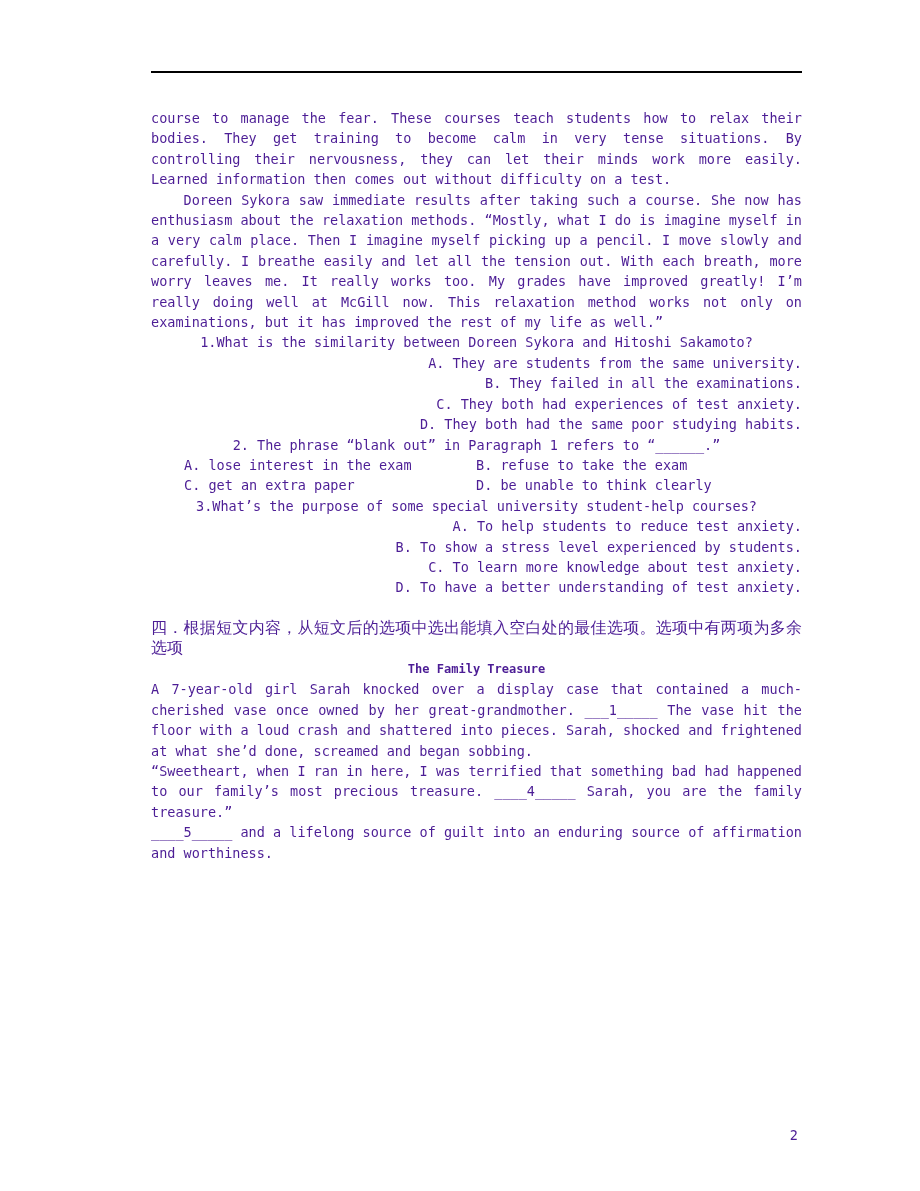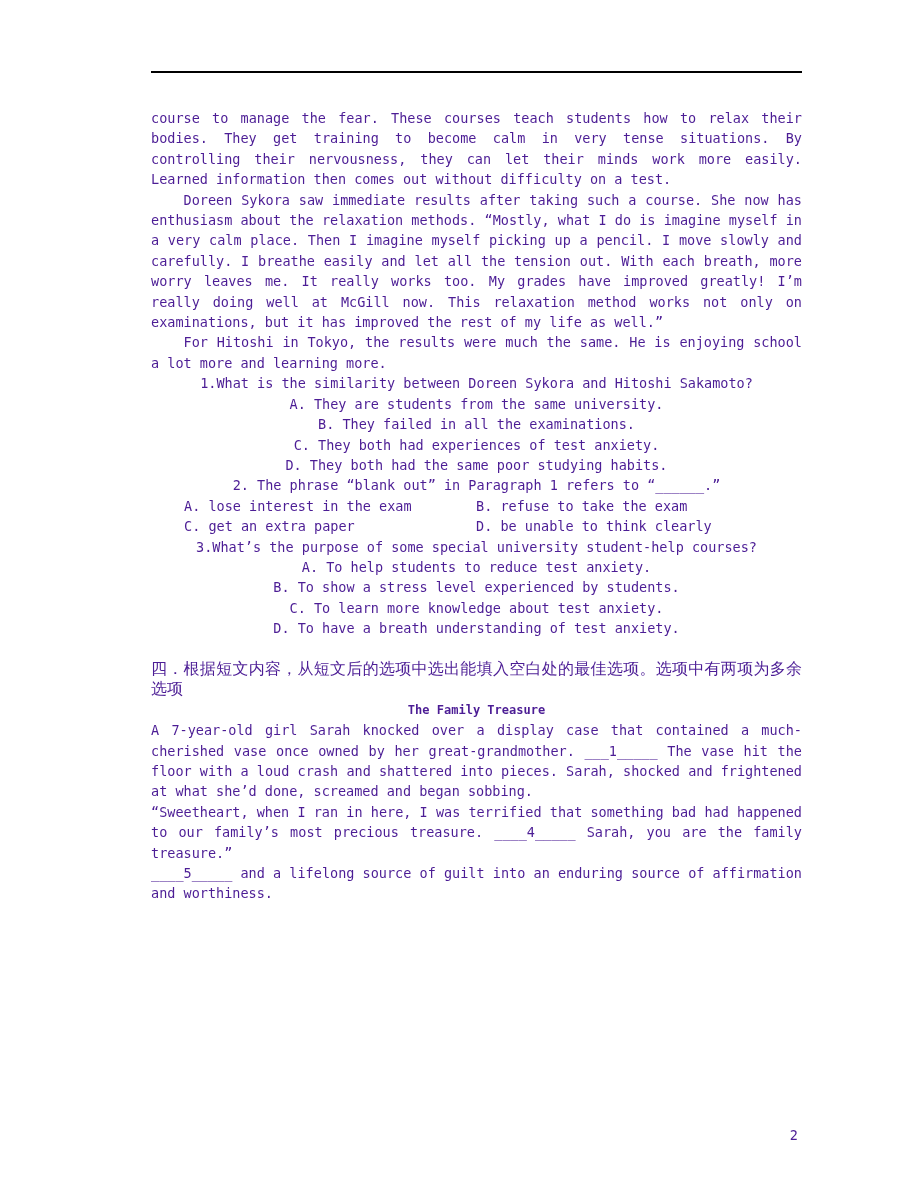--- a/index.html
+++ b/index.html
@@ -40,21 +40,21 @@
     padding: 0;
   }
   p.indent {
     text-indent: 4ch;
   }
   .q-stem {
     text-align: center;
   }
   .q-option {
     padding-left: 33px;
-    text-align: center;
+    text-align: right;
   }
   .opt-row {
     display: flex;
     padding-left: 33px;
     text-align: left;
   }
   .opt-row .col-a {
     width: 292px;
     flex: 0 0 292px;
   }
@@ -84,21 +84,20 @@
 <body>
 
 <div class="page">
 
   <hr class="top-rule">
 
   <div class="content">
 
     <p>course to manage the fear. These courses teach students how to relax their bodies. They get training to become calm in very tense situations. By controlling their nervousness, they can let their minds work more easily. Learned information then comes out without difficulty on a test.</p>
     <p class="indent">Doreen Sykora saw immediate results after taking such a course. She now has enthusiasm about the relaxation methods. “Mostly, what I do is imagine myself in a very calm place. Then I imagine myself picking up a pencil. I move slowly and carefully. I breathe easily and let all the tension out. With each breath, more worry leaves me. It really works too. My grades have improved greatly! I’m really doing well at McGill now. This relaxation method works not only on examinations, but it has improved the rest of my life as well.”</p>
-    <p class="indent">For Hitoshi in Tokyo, the results were much the same. He is enjoying school a lot more and learning more.</p>
 
     <div>
       <p class="q-stem">1.What is the similarity between Doreen Sykora and Hitoshi Sakamoto?</p>
       <p class="q-option">A. They are students from the same university.</p>
       <p class="q-option">B. They failed in all the examinations.</p>
       <p class="q-option">C. They both had experiences of test anxiety.</p>
       <p class="q-option">D. They both had the same poor studying habits.</p>
     </div>
 
     <div>
@@ -111,21 +110,21 @@
         <span class="col-a">C. get an extra paper</span>
         <span>D. be unable to think clearly</span>
       </div>
     </div>
 
     <div>
       <p class="q-stem">3.What’s the purpose of some special university student-help courses?</p>
       <p class="q-option">A. To help students to reduce test anxiety.</p>
       <p class="q-option">B. To show a stress level experienced by students.</p>
       <p class="q-option">C. To learn more knowledge about test anxiety.</p>
-      <p class="q-option">D. To have a breath understanding of test anxiety.</p>
+      <p class="q-option">D. To have a better understanding of test anxiety.</p>
     </div>
 
     <p class="cn-instruction">四．根据短文内容，从短文后的选项中选出能填入空白处的最佳选项。选项中有两项为多余选项</p>
 
     <p class="passage-title">The Family Treasure</p>
 
     <p>A 7-year-old girl Sarah knocked over a display case that contained a much-cherished vase once owned by her great-grandmother. ___1_____ The vase hit the floor with a loud crash and shattered into pieces. Sarah, shocked and frightened at what she’d done, screamed and began sobbing.</p>
     <p>“Sweetheart, when I ran in here, I was terrified that something bad had happened to our family’s most precious treasure. ____4_____ Sarah, you are the family treasure.”</p>
     <p>____5_____ and a lifelong source of guilt into an enduring source of affirmation and worthiness.</p>
 

